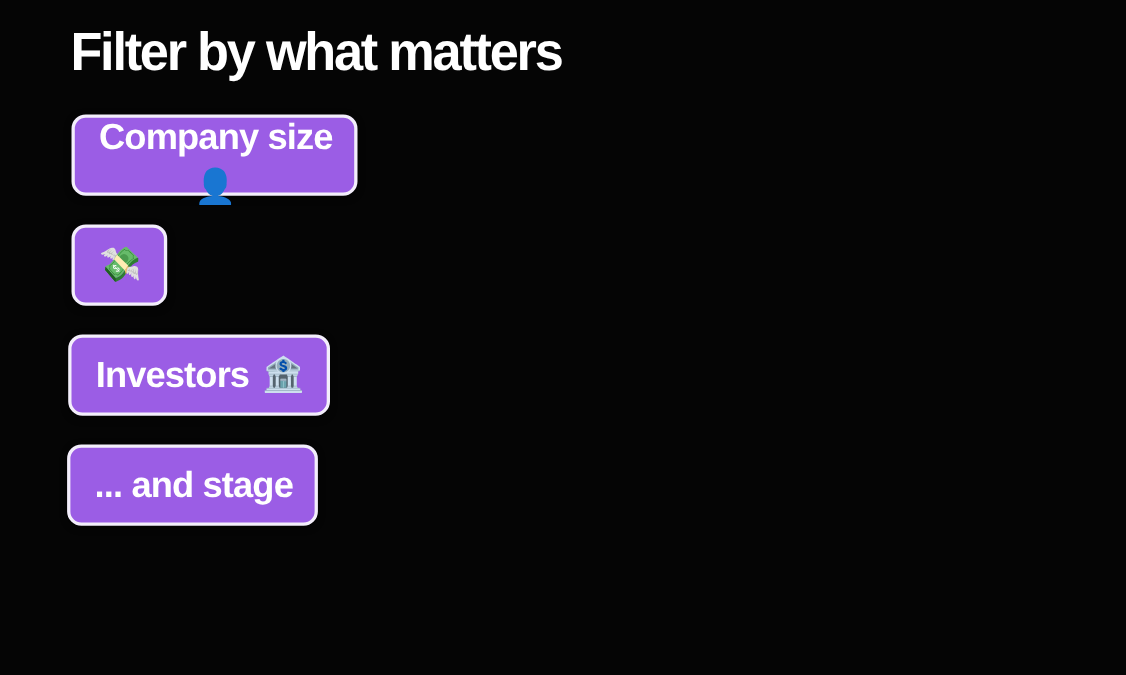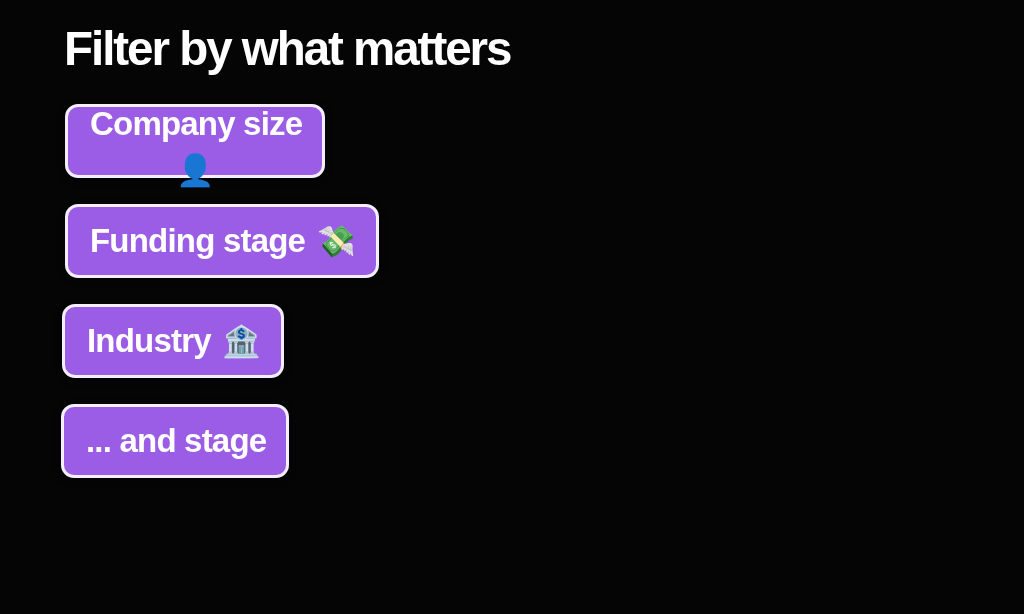--- a/index.html
+++ b/index.html
@@ -110,28 +110,27 @@
 
     <div class="filter-row row-1">
       <div class="filter-pill" style="background: rgb(155, 93, 229); border-color: rgb(243, 238, 251);">
         <span class="pill-label" style="color: rgb(255, 255, 255);">Company size</span>
         <span class="pill-emoji">👤</span>
       </div>
     </div>
 
     <div class="filter-row row-2">
       <div class="filter-pill" style="background: rgb(155, 93, 229); border-color: rgb(243, 238, 251);">
-        <span class="pill-label" style="color: rgb(255, 255, 255);">Funding stage</span>
         <span class="pill-emoji">💸</span>
       </div>
     </div>
 
     <div class="filter-row row-3">
       <div class="filter-pill" style="background: rgb(155, 93, 229); border-color: rgb(243, 238, 251);">
-        <span class="pill-label" style="color: rgb(255, 255, 255);">Industry</span>
+        <span class="pill-label" style="color: rgb(255, 255, 255);">Investors</span>
         <span class="pill-emoji">🏦</span>
       </div>
     </div>
 
     <div class="filter-row row-4">
       <div class="filter-pill" style="background: rgb(155, 93, 229); border-color: rgb(243, 238, 251);">
         <span class="pill-label" style="color: rgb(255, 255, 255);">... and stage</span>
 
       </div>
     </div>

